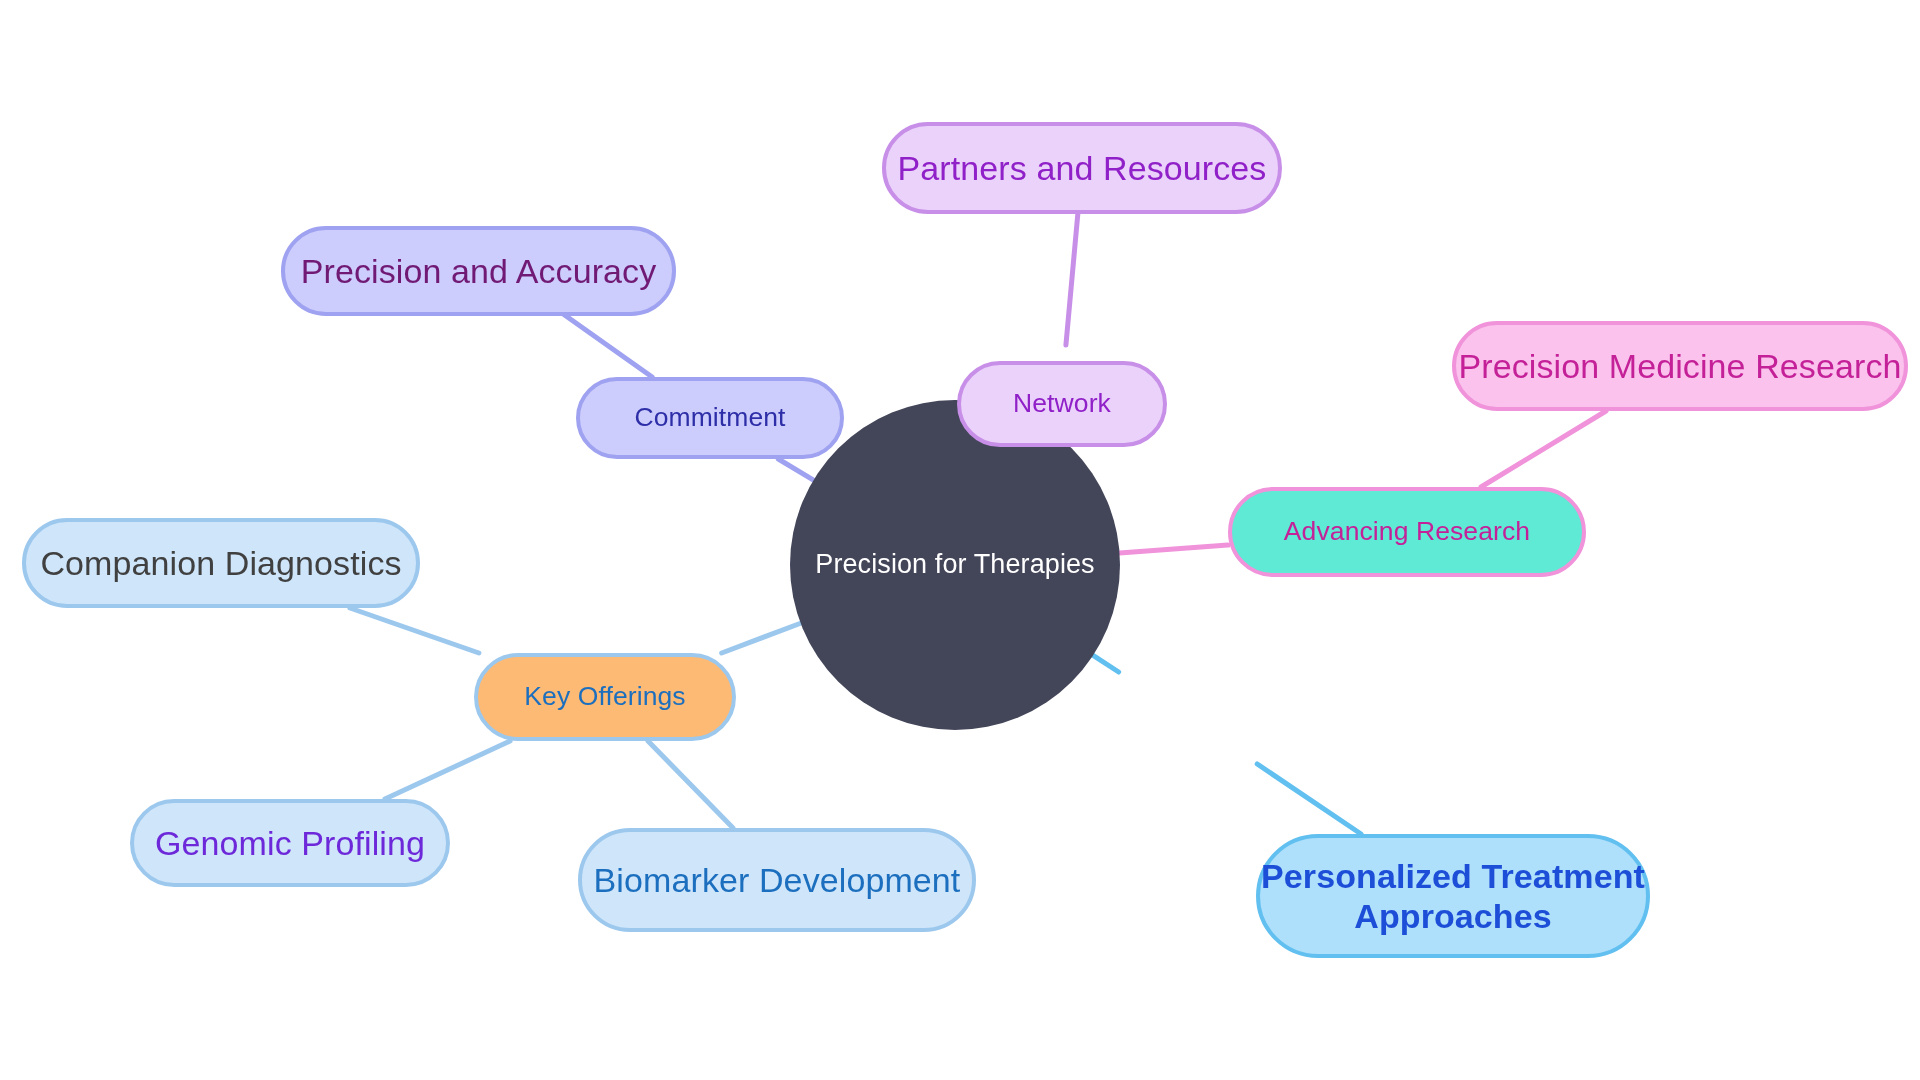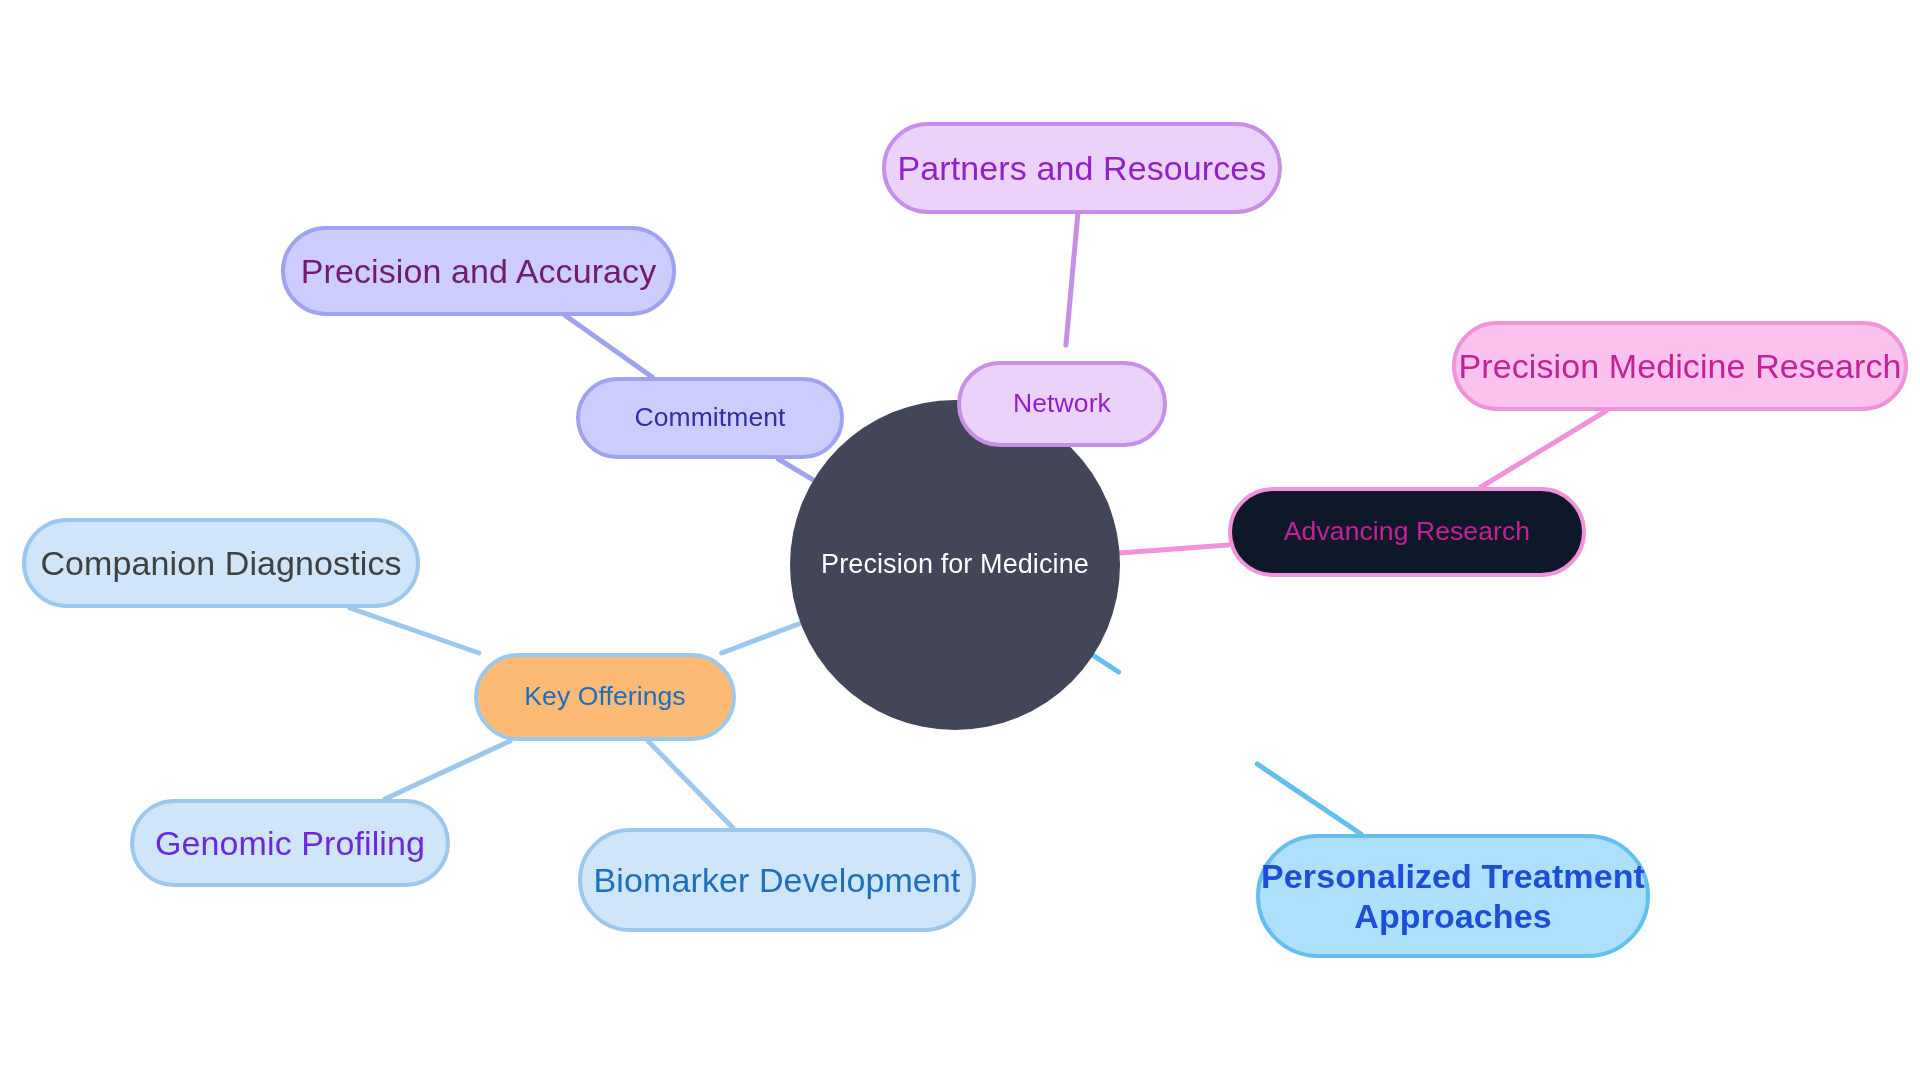--- a/index.html
+++ b/index.html
@@ -62,26 +62,26 @@
       <line x1="1065.909090909091" y1="345" x2="1077.8181818181818" y2="214" stroke="#C88FE8" stroke-width="5" stroke-linecap="round"></line>
       <line x1="1119.5620011213841" y1="552.9855176172441" x2="1228" y2="545.0685840707964" stroke="#F093DA" stroke-width="5" stroke-linecap="round"></line>
       <line x1="1481.0060240963855" y1="487" x2="1605.9939759036145" y2="411" stroke="#F093DA" stroke-width="5" stroke-linecap="round"></line>
       <line x1="800.6147225316683" y1="623.2253046451993" x2="721.6666666666666" y2="653" stroke="#9DC8EE" stroke-width="5" stroke-linecap="round"></line>
       <line x1="478.91044776119406" y1="653" x2="349.95522388059703" y2="608" stroke="#9DC8EE" stroke-width="5" stroke-linecap="round"></line>
       <line x1="510.06849315068496" y1="741" x2="384.93150684931504" y2="799" stroke="#9DC8EE" stroke-width="5" stroke-linecap="round"></line>
       <line x1="648" y1="741" x2="733.0227272727273" y2="828" stroke="#9DC8EE" stroke-width="5" stroke-linecap="round"></line>
       <line x1="1093.099986305635" y1="655.296144892146" x2="1118.6470588235295" y2="672" stroke="#62C0F0" stroke-width="5" stroke-linecap="round"></line>
       <line x1="1257.2247191011236" y1="764" x2="1361.0449438202247" y2="834" stroke="#62C0F0" stroke-width="5" stroke-linecap="round"></line>
     </svg>
-<div class="node node-root" style="left: 790px; top: 400px; width: 330px; height: 330px; background: rgb(67, 69, 89); color: rgb(255, 255, 255);"><span>Precision for Medicine</span></div>
+<div class="node node-root" style="left: 790px; top: 400px; width: 330px; height: 330px; background: rgb(67, 69, 89); color: rgb(255, 255, 255);"><span>Precision for Therapies</span></div>
     <div class="node node-pill lv1" style="left: 576px; top: 377px; width: 268px; height: 82px; background: rgb(204, 205, 252); color: rgb(46, 47, 168); border-color: rgb(159, 162, 240);"><span>Commitment</span></div>
     <div class="node node-pill lv2" style="left: 281px; top: 226px; width: 395px; height: 90px; background: rgb(204, 205, 252); color: #701a75; border-color: rgb(159, 162, 240);"><span>Precision and Accuracy</span></div>
     <div class="node node-pill lv1" style="left: 957px; top: 361px; width: 210px; height: 86px; background: rgb(235, 210, 250); color: rgb(144, 32, 200); border-color: rgb(200, 143, 232);"><span>Network</span></div>
     <div class="node node-pill lv2" style="left: 882px; top: 122px; width: 400px; height: 92px; background: rgb(235, 210, 250); color: rgb(144, 32, 200); border-color: rgb(200, 143, 232);"><span>Partners and Resources</span></div>
-    <div class="node node-pill lv1" style="left: 1228px; top: 487px; width: 358px; height: 90px; background: #0f172a; color: rgb(196, 33, 153); border-color: rgb(240, 147, 218); justify-content: center;"><span>Advancing Research</span></div>
+    <div class="node node-pill lv1" style="left: 1228px; top: 487px; width: 358px; height: 90px; background: #5eead4; color: rgb(196, 33, 153); border-color: rgb(240, 147, 218); justify-content: center;"><span>Advancing Research</span></div>
     <div class="node node-pill lv2" style="left: 1452px; top: 321px; width: 456px; height: 90px; background: rgb(250, 194, 236); color: rgb(196, 33, 153); border-color: rgb(240, 147, 218);"><span>Precision Medicine Research</span></div>
     <div class="node node-pill lv1" style="left: 474px; top: 653px; width: 262px; height: 88px; background: #fdba74; color: rgb(28, 111, 190); border-color: rgb(157, 200, 238);"><span>Key Offerings</span></div>
     <div class="node node-pill lv2" style="left: 22px; top: 518px; width: 398px; height: 90px; background: rgb(207, 229, 250); color: #404040; border-color: rgb(157, 200, 238);"><span>Companion Diagnostics</span></div>
     <div class="node node-pill lv2" style="left: 130px; top: 799px; width: 320px; height: 88px; background: rgb(207, 229, 250); color: #6d28d9; border-color: rgb(157, 200, 238);"><span>Genomic Profiling</span></div>
     <div class="node node-pill lv2" style="left: 578px; top: 828px; width: 398px; height: 104px; background: rgb(207, 229, 250); color: rgb(28, 111, 190); border-color: rgb(157, 200, 238);"><span>Biomarker Development</span></div>
     <div class="node node-pill lv2" style="left: 1256px; top: 834px; width: 394px; height: 124px; background: rgb(174, 223, 251); color: #1d4ed8; border-color: rgb(98, 192, 240); font-weight: bold;"><span>Personalized Treatment
 Approaches</span></div>
   </div>
 
 </body></html>

